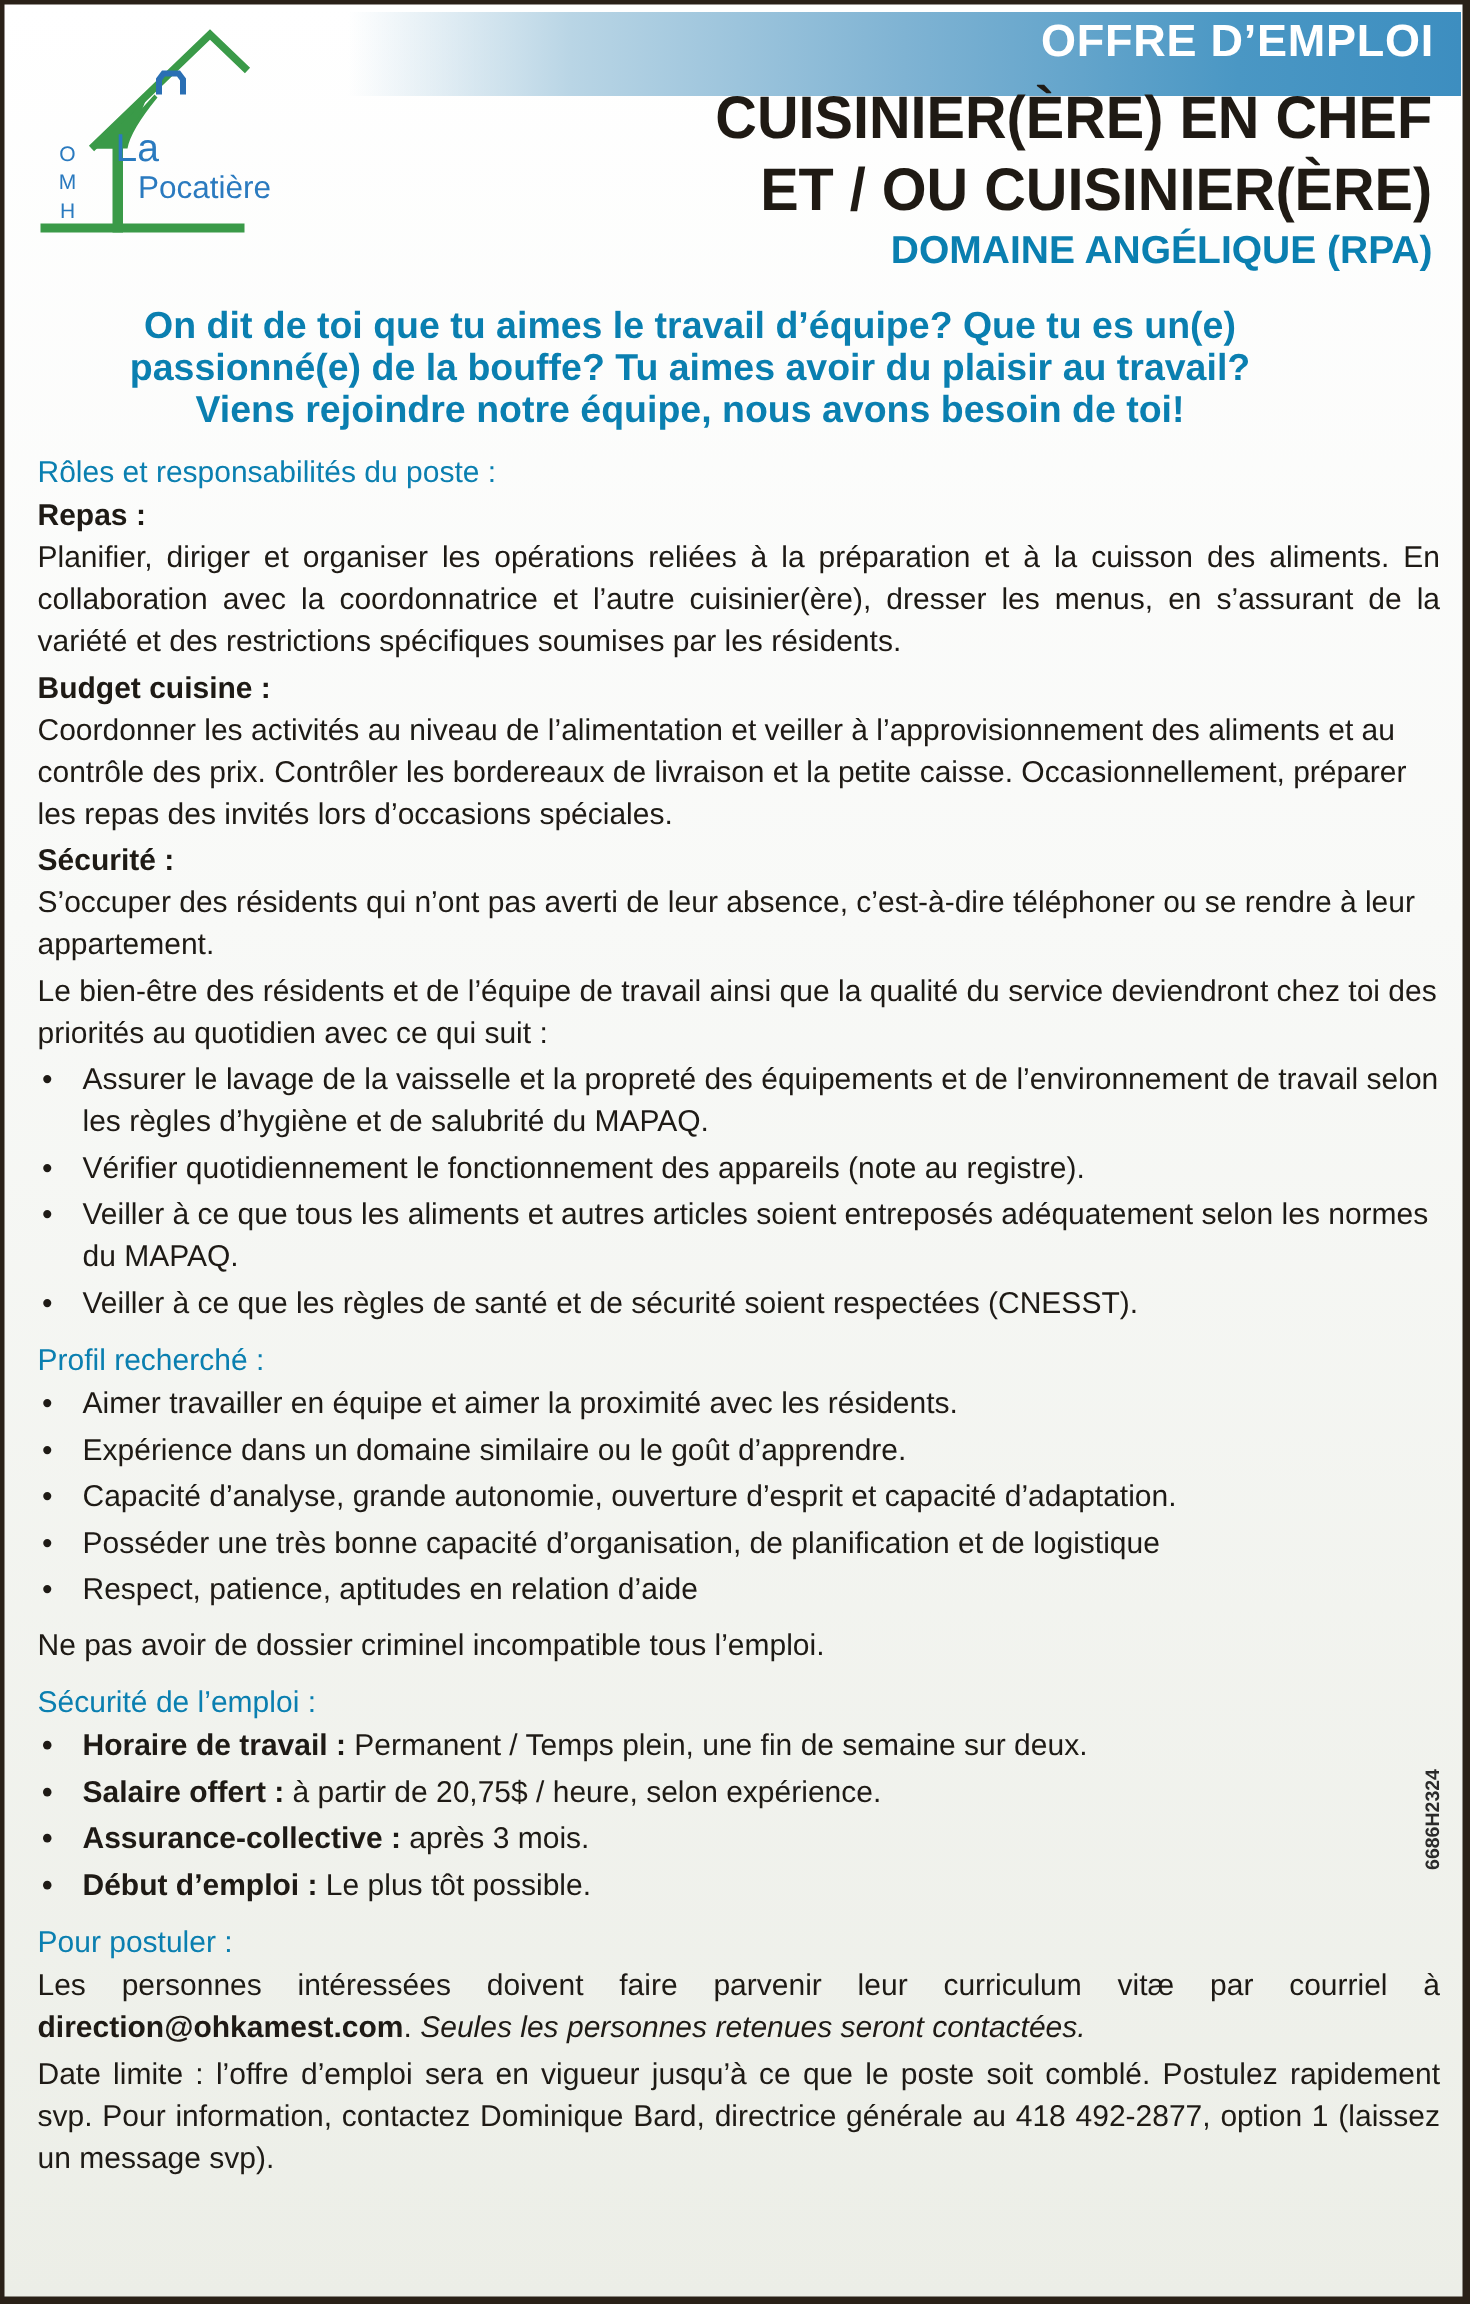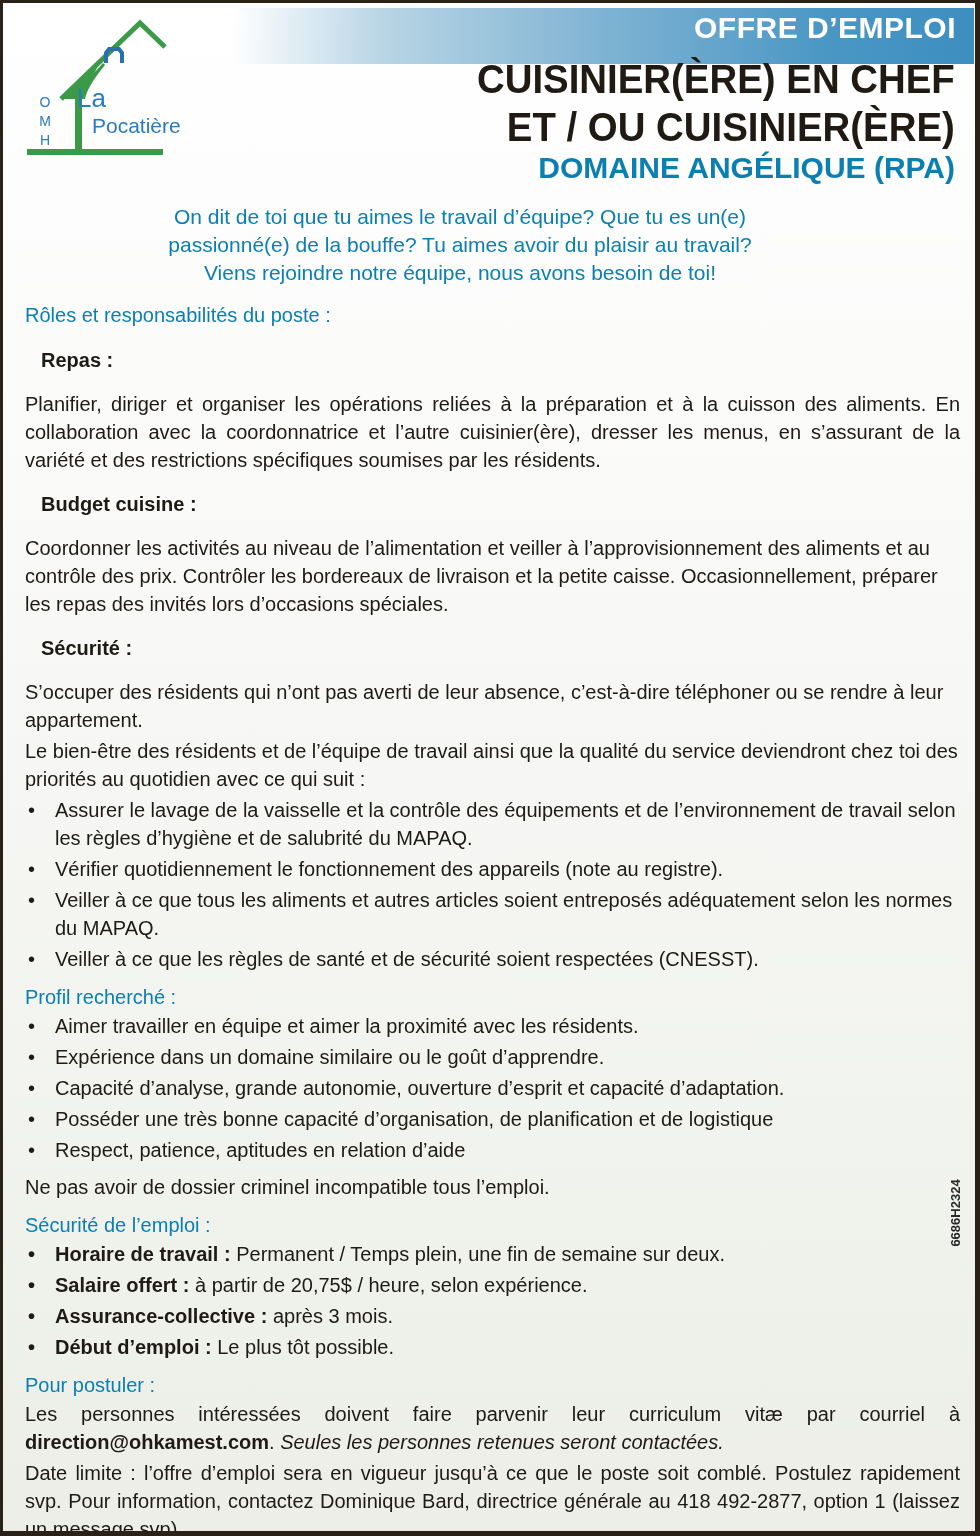--- a/index.html
+++ b/index.html
@@ -19,28 +19,28 @@
   }
   .logo { position:absolute; left:20px; top:14px; width:200px; height:145px; }
   .logo svg { position:absolute; left:0; top:0; }
   .logo-omh { position:absolute; left:14px; top:76px; width:16px; color:#2a7abf; font-size:14px; line-height:19px; text-align:center; }
   .logo-la { position:absolute; left:54px; top:66px; color:#2a7abf; font-size:26px; }
   .logo-poca { position:absolute; left:69px; top:97px; color:#2a7abf; font-size:21px; }
   .title {
     position:absolute; right:20px; top:52px; text-align:right; color:#1f1a14;
     font-weight:bold; font-size:40px; line-height:48px; transform:scaleX(0.96); transform-origin:right;
   }
-  .subtitle { position:absolute; right:20px; top:148px; color:#0a7fb0; font-weight:bold; font-size:30px; }
+  .subtitle { position:absolute; right:20px; top:148px; color:#0a7fb0; font-weight:bold; font-size:26px; }
   .intro {
     position:absolute; left:0; top:200px; width:914px; text-align:center; color:#0a7fb0;
-    font-weight:normal; font-size:21px; line-height:28px;
+    font-weight:bold; font-size:25px; line-height:28px;
   }
   .content { position:absolute; left:22px; top:297px; width:935px; color:#1e1a15; font-size:20px; line-height:28px; }
   .sec-h { color:#0a7fb0; font-weight:normal; font-size:20px; margin:0; line-height:30px; }
-  .sub-h { font-weight:bold; margin:16px; }
+  .sub-h { font-weight:bold; margin:0; }
   p { margin:0 0 3px 0; }
   .justify { text-align:justify; }
   ul { margin:0; padding:0; list-style:none; }
   li { position:relative; padding-left:30px; margin-bottom:3px; }
   li .bullet { position:absolute; left:3px; top:0; }
   .details li .bullet { font-weight:bold; }
   .sp { height:6px; }
   .code {
     position:absolute; right:10px; top:1160px; width:20px; height:100px;
   }
@@ -93,21 +93,21 @@
 
     <div class="sec-h">Rôles et responsabilités du poste :</div>
     <p class="sub-h">Repas :</p>
     <p class="justify">Planifier, diriger et organiser les opérations reliées à la préparation et à la cuisson des aliments. En collaboration avec la coordonnatrice et l’autre cuisinier(ère), dresser les menus, en s’assurant de la variété et des restrictions spécifiques soumises par les résidents.</p>
     <p class="sub-h">Budget cuisine :</p>
     <p>Coordonner les activités au niveau de l’alimentation et veiller à l’approvisionnement des aliments et au contrôle des prix. Contrôler les bordereaux de livraison et la petite caisse. Occasionnellement, préparer les repas des invités lors d’occasions spéciales.</p>
     <p class="sub-h">Sécurité :</p>
     <p>S’occuper des résidents qui n’ont pas averti de leur absence, c’est-à-dire téléphoner ou se rendre à leur appartement.</p>
     <p>Le bien-être des résidents et de l’équipe de travail ainsi que la qualité du service deviendront chez toi des priorités au quotidien avec ce qui suit :</p>
     <ul>
-      <li><span class="bullet">•</span><span>Assurer le lavage de la vaisselle et la contrôle des équipements et de l’environnement de travail selon les règles d’hygiène et de salubrité du MAPAQ.</span></li>
+      <li><span class="bullet">•</span><span>Assurer le lavage de la vaisselle et la propreté des équipements et de l’environnement de travail selon les règles d’hygiène et de salubrité du MAPAQ.</span></li>
       <li><span class="bullet">•</span><span>Vérifier quotidiennement le fonctionnement des appareils (note au registre).</span></li>
       <li><span class="bullet">•</span><span>Veiller à ce que tous les aliments et autres articles soient entreposés adéquatement selon les normes du MAPAQ.</span></li>
       <li><span class="bullet">•</span><span>Veiller à ce que les règles de santé et de sécurité soient respectées (CNESST).</span></li>
     </ul>
     <div class="sp"></div>
 
     <div class="sec-h">Profil recherché :</div>
     <ul>
       <li><span class="bullet">•</span><span>Aimer travailler en équipe et aimer la proximité avec les résidents.</span></li>
       <li><span class="bullet">•</span><span>Expérience dans un domaine similaire ou le goût d’apprendre.</span></li>

